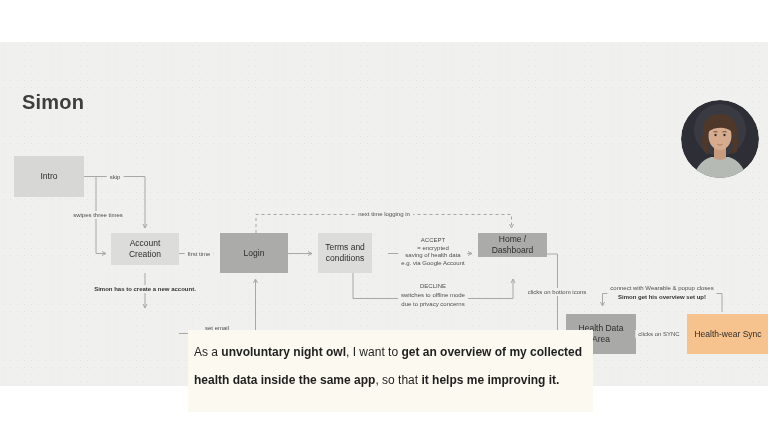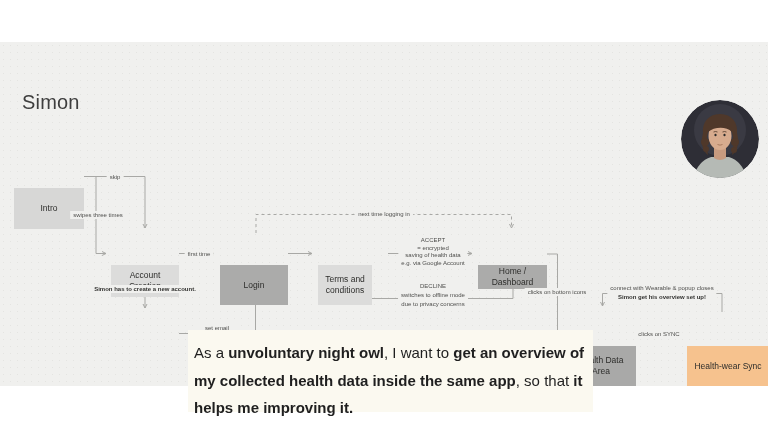--- a/index.html
+++ b/index.html
@@ -2,25 +2,25 @@
 <html><head>
 <meta charset="utf-8">
 <style>
   html,body{margin:0;padding:0;}
   body{width:768px;height:431px;background:#ffffff;font-family:"Liberation Sans",sans-serif;overflow:hidden;}
   .stage{position:relative;width:768px;height:431px;background:#ffffff;}
   .canvas{position:absolute;left:0;top:42px;width:768px;height:344px;
     background-color:#F0F0EE;
     background-image:radial-gradient(circle,#E4E4E1 0.9px,transparent 1px);
     background-size:7px 7px;}
-  .title{position:absolute;left:22px;top:49px;margin:0;font-size:20px;font-weight:400;color:#3E3E3E;letter-spacing:.2px;z-index:4;}
+  .title{position:absolute;left:22px;top:49px;margin:0;font-size:20px;font-weight:700;color:#3E3E3E;letter-spacing:.2px;z-index:4;}
   .avatar{position:absolute;left:681px;top:58px;width:78px;height:78px;border-radius:50%;overflow:hidden;z-index:4;}
   .wires{position:absolute;left:0;top:0;width:768px;height:431px;z-index:1;}
   .node{position:absolute;display:flex;align-items:center;justify-content:center;text-align:center;
-    font-size:8.5px;line-height:1.25;color:#2D2D2B;z-index:2;margin-top:32px;}
+    font-size:8.5px;line-height:1.25;color:#2D2D2B;z-index:2;}
   .node span{display:block;padding:0 4px;}
   #n-intro{left:14px;top:114px;width:70px;height:41px;background:#D7D7D6;}
   #n-account{left:111px;top:191px;width:68px;height:32px;background:#DCDCDB;}
   #n-login{left:220px;top:191px;width:68px;height:40px;background:#ABABAA;}
   #n-terms{left:318px;top:191px;width:54px;height:40px;background:#DCDCDB;}
   #n-home{left:478px;top:191px;width:69px;height:24px;background:#ABABAA;}
   #n-register{left:111px;top:271px;width:68px;height:41px;background:#D9D9D8;}
   #n-hda{left:566px;top:272px;width:70px;height:40px;background:#A9A9A8;}
   #n-hws{left:687px;top:272px;width:82px;height:40px;background:#F6C28E;}
   .lbl{position:absolute;transform:translate(-50%,-50%);white-space:nowrap;
@@ -34,21 +34,21 @@
   #l-first{left:199px;top:212px;}
   #l-next{left:384px;top:172px;}
   #l-accept{left:433px;top:210px;}
   #l-decline{left:433px;top:253px;line-height:9px;}
   #l-create{left:145px;top:247px;}
   #l-setemail{left:217px;top:291px;line-height:9px;}
   #l-clicksbottom{left:557px;top:250px;}
   #l-connect{left:662px;top:250px;line-height:8.5px;}
   #l-clickssync{left:659px;top:292px;}
   .story{position:absolute;left:188px;top:330px;width:405px;height:82px;background:#FBF9F0;z-index:5;}
-  .story p{margin:0;padding:9px 8px 0 6px;font-size:15px;line-height:27.5px;color:#1F1F1F;}
+  .story p{margin:0;padding:9px 8px 0 6px;font-size:12px;line-height:27.5px;color:#1F1F1F;}
 </style>
 </head>
 <body>
 
 <div class="stage">
 
   <div class="canvas">
 
     <h1 class="title">Simon</h1>
 

